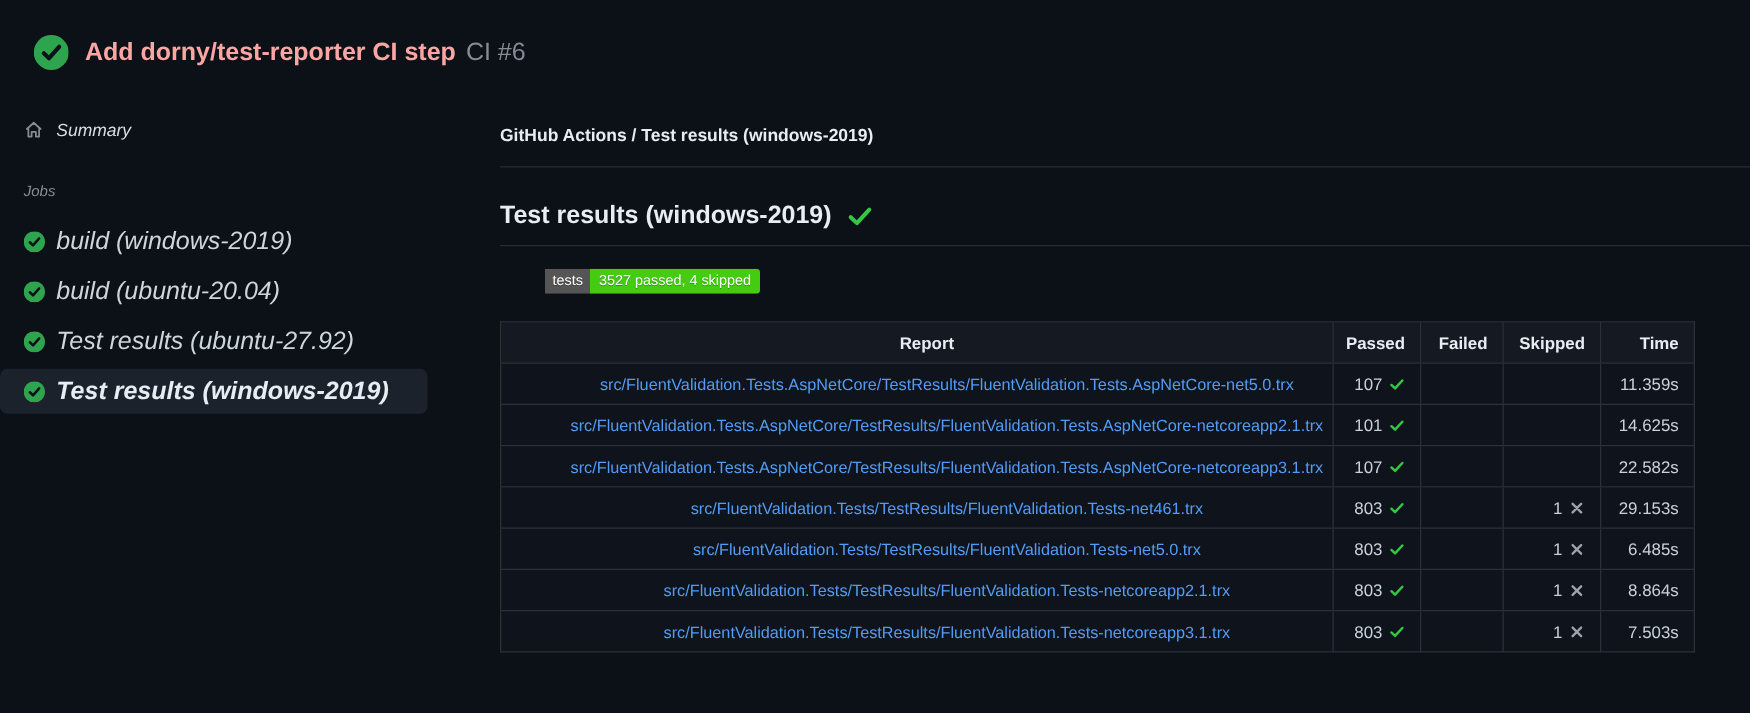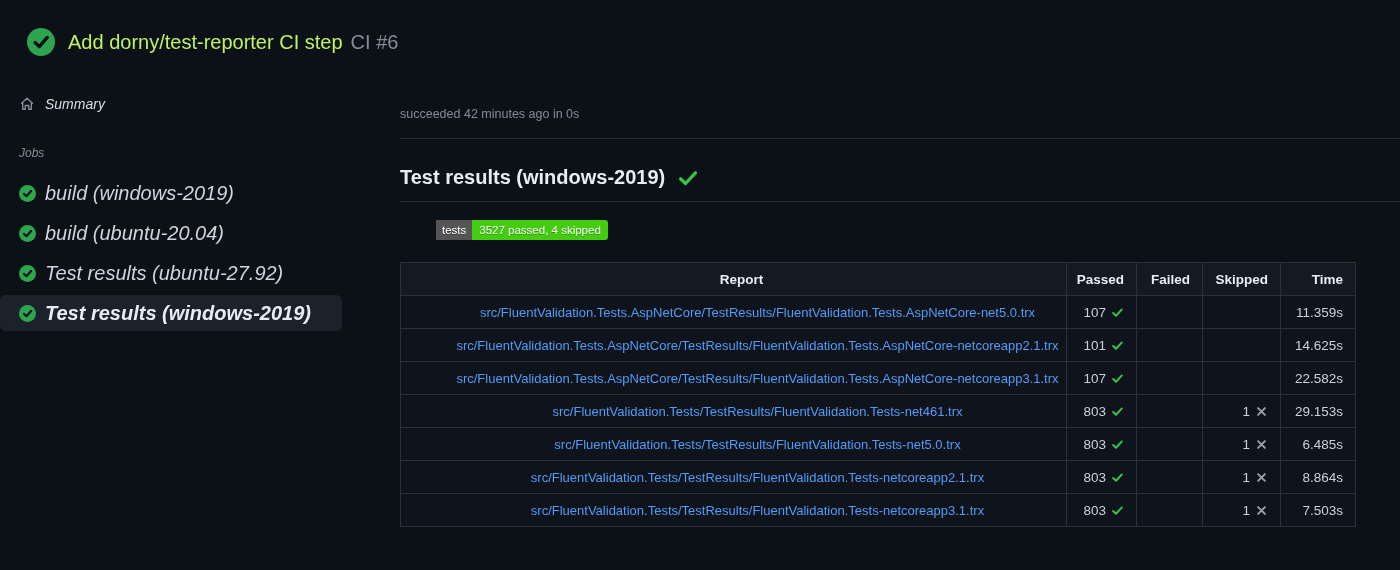--- a/index.html
+++ b/index.html
@@ -25,21 +25,21 @@
     background:var(--bg);
     font-family:"Liberation Sans", sans-serif;
     color:var(--text);
   }
   
   .run-header{
     display:flex;align-items:center;
     padding:28px 0 0 27px;height:56px;
   }
   .run-header .status-icon{width:28px;height:28px;flex:none;}
-  .run-title{font-size:20px;font-weight:normal;color:#bef264;margin-left:13px;display:inline;}
+  .run-title{font-size:20px;font-weight:bold;color:#fca5a5;margin-left:13px;display:inline;}
   .run-number{font-size:20px;font-weight:normal;color:var(--text-dim);margin-left:8px;}
   
   .layout{display:flex;align-items:flex-start;}
   .sidebar{width:390px;flex:none;font-style:italic;}
   .summary-item{
     margin-top:31px;height:34px;border-radius:6px;
     display:flex;align-items:center;gap:10px;padding-left:19px;
     font-size:14px;color:#d7dee6;cursor:pointer;
   }
   .jobs-label{margin:25px 0 15px 19px;font-size:12px;color:var(--text-dim);}
@@ -139,21 +139,21 @@
       <div class="job-item selected">
         <svg class="status-icon">
             <use href="#sym-check-circle"></use>
           </svg>
         <span>Test results (windows-2019)</span>
       </div>
     </nav>
   </aside>
 
   <main class="main">
-    <div class="status-line">succeeded 42 minutes ago in 0s</div>
+    <div class="check-title">GitHub Actions / Test results (windows-2019)</div>
     <div class="divider"></div>
 
     <div class="heading-row">
       <h2 class="heading">Test results (windows-2019)</h2>
       <svg class="heading-check">
           <use href="#sym-check"></use>
         </svg>
     </div>
 
     <div class="badge">

